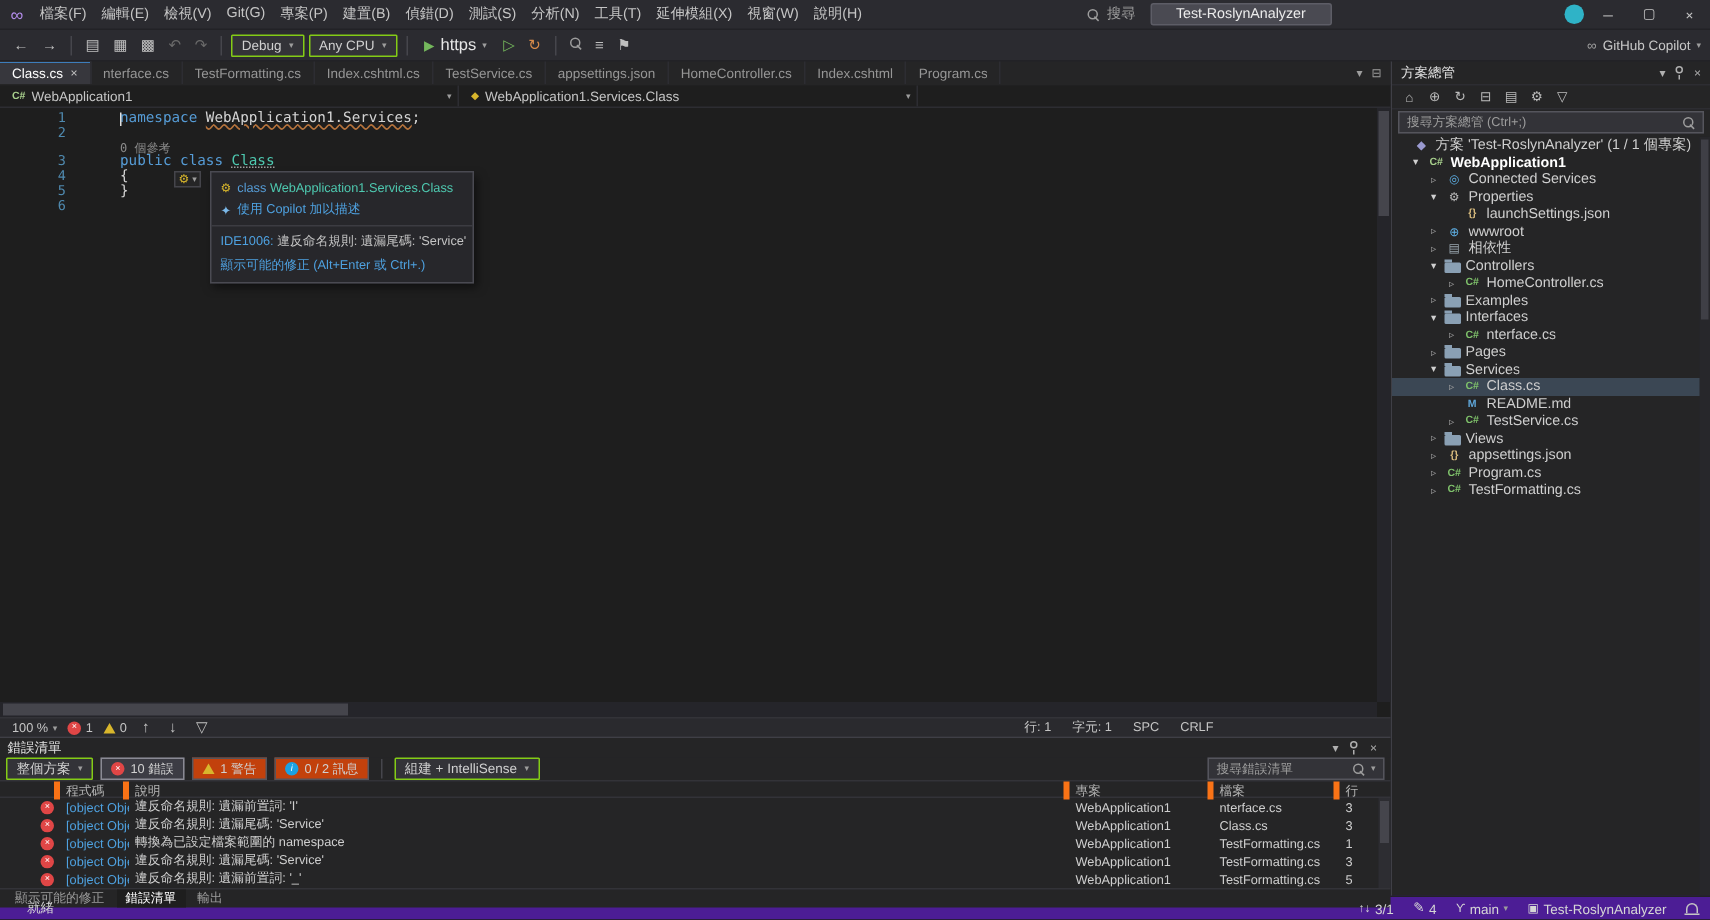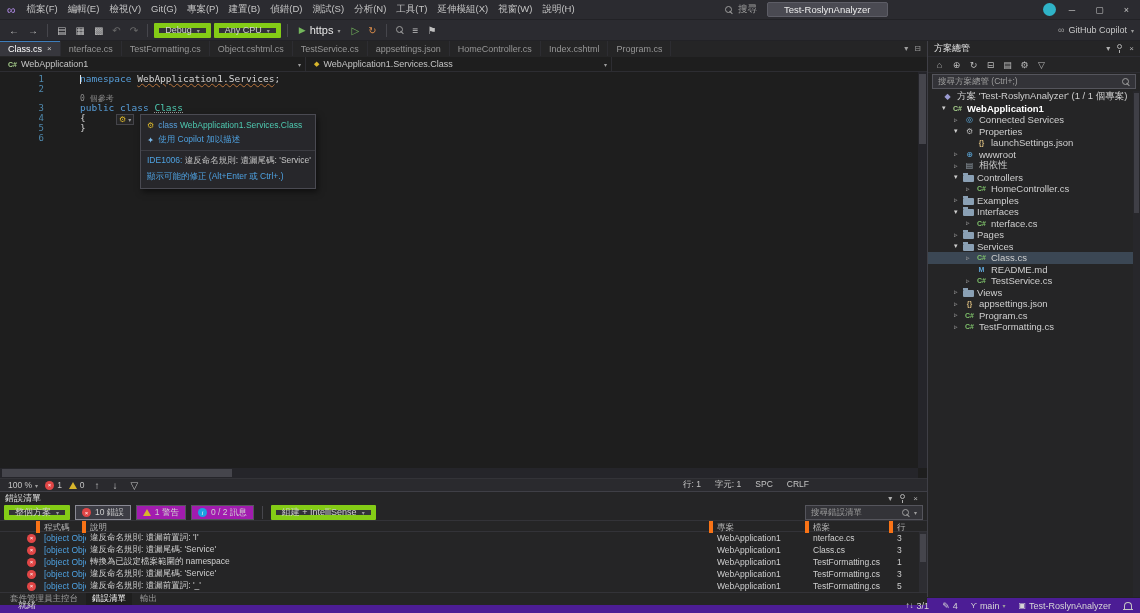--- a/index.html
+++ b/index.html
@@ -17,21 +17,21 @@
 .avatar{width:13px;height:13px;border-radius:50%;background:#2fb3c7;display:inline-block}
 .winbtn{color:#c5c5c5;font-size:9px;padding:1px 7px}
 .mag{width:8px;height:8px;position:relative;display:inline-block;flex:none}
 .mag::before{content:"";position:absolute;width:5px;height:5px;border:1px solid #9d9d9d;border-radius:50%;left:0;top:0}
 .mag::after{content:"";position:absolute;width:4px;height:1px;background:#9d9d9d;transform:rotate(45deg);left:4px;top:6px}
 
 #toolbar{height:21px;background:#2b2b30;display:flex;align-items:center;gap:3px;padding:0 6px;border-bottom:1px solid #222226}
 .tbi{color:#c0c0c0;font-size:10px;padding:1px 3px}
 .tbi.dis{color:#6a6a6a}
 .tbsep{width:1px;height:13px;background:#46464c;margin:0 3px}
-.ddl{display:flex;align-items:center;gap:5px;background:#333338;border:5px solid #84cc16;height:15px;padding:0 6px;font-size:9px;color:#d0d0d0;border-radius:1px}
+.ddl{display:flex;align-items:center;gap:5px;background:#333338;border:1px solid #84cc16;height:15px;padding:0 6px;font-size:9px;color:#d0d0d0;border-radius:1px}
 .ddl .car{font-size:6px;color:#9d9d9d}
 #run-btn{display:flex;align-items:center;gap:4px;padding:0 5px;height:16px}
 #run-btn .play{color:var(--run,#74b75c);font-size:9px}
 #run-btn .lbl{color:#e6e6e6;font-size:11px}
 #copilot{margin-left:auto;display:flex;align-items:center;gap:4px;color:#c8c8c8;font-size:9px}
 
 #main{display:flex;height:556px}
 #leftcol{flex:1;display:flex;flex-direction:column;min-width:0;border-right:1px solid #3f3f46}
 
 #tabbar{height:16px;background:#252526;display:flex;align-items:stretch;border-bottom:1px solid #252526}
@@ -73,21 +73,21 @@
 #estatus{height:13px;background:#2a2a2e;display:flex;align-items:center;gap:7px;padding:0 8px;font-size:8.5px;color:#c5c5c5;border-top:1px solid #333338}
 #estatus .right{margin-left:auto;display:flex;gap:14px;margin-right:110px}
 .badge-err{width:9px;height:9px;border-radius:50%;background:var(--error,#e04646);color:#fff;font-size:6px;display:inline-flex;align-items:center;justify-content:center}
 .tri{width:0;height:0;border-left:4px solid transparent;border-right:4px solid transparent;border-bottom:7px solid var(--warning,#d8b62c);display:inline-block}
 .badge-info{width:9px;height:9px;border-radius:50%;background:var(--info,#1ba1e2);color:#fff;font-size:6px;display:inline-flex;align-items:center;justify-content:center;font-style:italic}
 
 #errpanel{height:106px;background:#252526;border-top:1px solid #3f3f46;display:flex;flex-direction:column}
 #ep-title{height:14px;display:flex;align-items:center;padding:0 5px;font-size:9px;color:#e0e0e0;background:#252526}
 #ep-title .icons{margin-left:auto;display:flex;gap:8px;color:#b0b0b0;font-size:8px;align-items:center;padding-right:4px}
 #ep-toolbar{height:19px;display:flex;align-items:center;gap:5px;padding:0 4px}
-.fbtn{display:flex;align-items:center;gap:4px;border:1px solid #55555c;background:#a21caf;height:15px;padding:0 6px;font-size:8.5px;color:#d0d0d0}
+.fbtn{display:flex;align-items:center;gap:4px;border:1px solid #55555c;background:#c2410c;height:15px;padding:0 6px;font-size:8.5px;color:#d0d0d0}
 .fbtn[data-on="true"]{background:#3c3c44;border-color:#8a8a94}
 #ep-search{margin-left:auto;width:118px}
 .searchbox{display:flex;align-items:center;gap:4px;background:#333338;border:1px solid #55555c;height:15px;padding:0 5px;font-size:8.5px;color:#9d9d9d}
 .searchbox .ph{flex:1;white-space:nowrap;overflow:hidden}
 .egrid{display:grid;grid-template-columns:40px 46px 1fr 96px 84px 34px;align-items:center;height:12px;font-size:8.5px}
 #ehead{color:#b5b5b5;border-top:1px solid #333338;border-bottom:1px solid #333338}
 #ehead span{padding:0 4px;border-right:4px solid #f97316;height:12px;line-height:12px;white-space:nowrap;overflow:hidden}
 .erow{color:#cfcfcf}
 .erow span{padding:0 4px;white-space:nowrap;overflow:hidden}
 .erow .eicon{display:flex;justify-content:flex-end}
@@ -230,21 +230,21 @@
           <span class="tab-label nw">nterface.cs</span>
 
         </div>
 
         <div class="tab">
           <span class="tab-label nw">TestFormatting.cs</span>
 
         </div>
 
         <div class="tab">
-          <span class="tab-label nw">Object.cshtml.cs</span>
+          <span class="tab-label nw">Index.cshtml.cs</span>
 
         </div>
 
         <div class="tab">
           <span class="tab-label nw">TestService.cs</span>
 
         </div>
 
         <div class="tab">
           <span class="tab-label nw">appsettings.json</span>
@@ -468,21 +468,21 @@
             </span>
             <span class="link">[object Object]</span>
             <span>違反命名規則: 遺漏前置詞: '_'</span>
             <span>WebApplication1</span>
             <span>TestFormatting.cs</span>
             <span>5</span>
           </div>
         </div>
       <div id="ptabs">
 
-      <span class="ptab">套件管理員主控台</span>
+      <span class="ptab">顯示可能的修正</span>
           <span class="ptab" data-active="true">錯誤清單</span>
           <span class="ptab">輸出</span>
         </div>
     </div>
   </div>
 
   <div id="rightpanel">
     <div id="se-head">
       <span>方案總管</span>
       <span class="icons">

